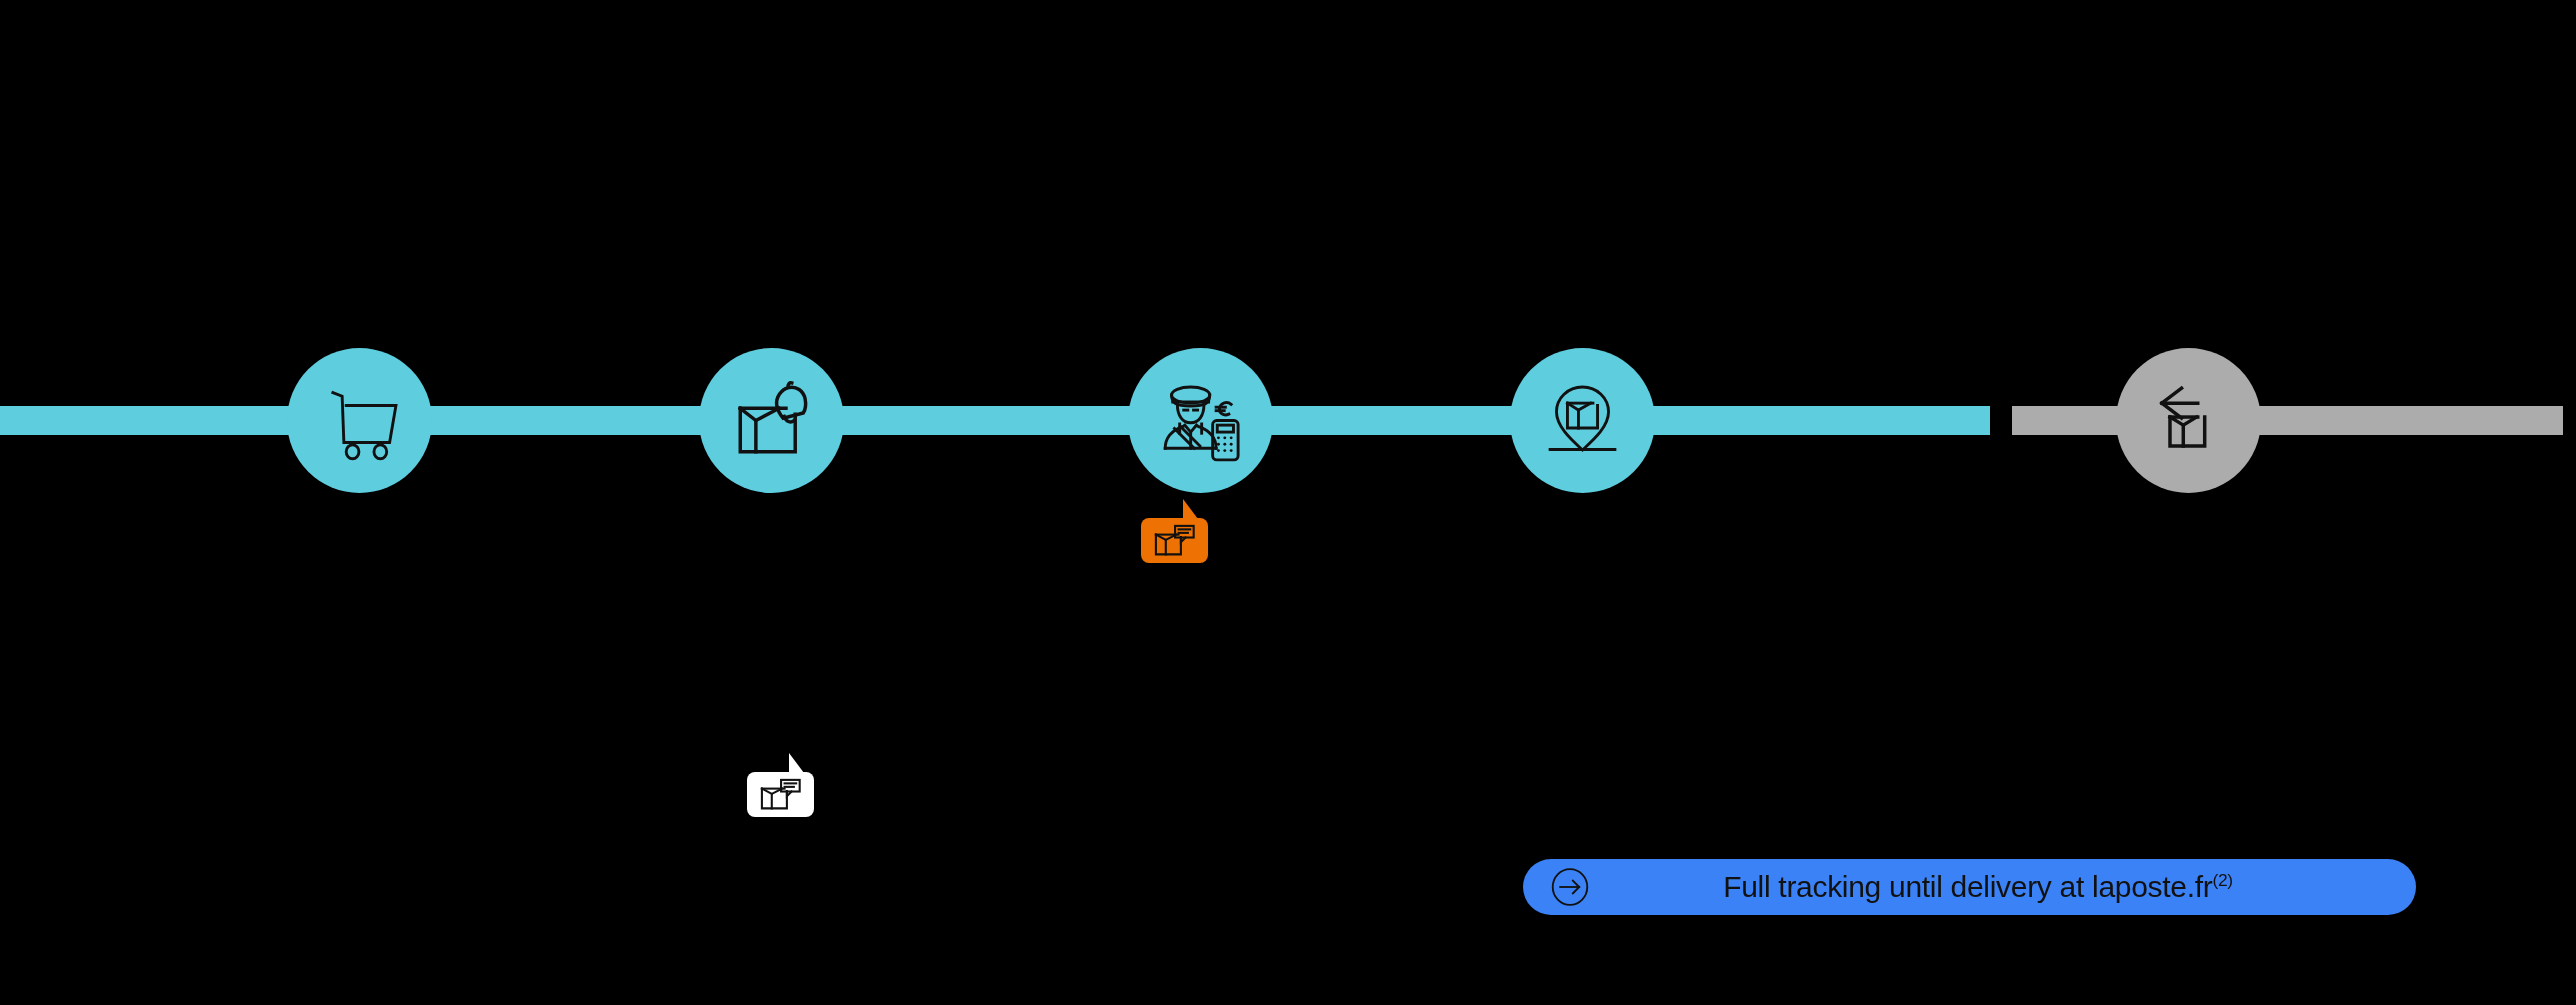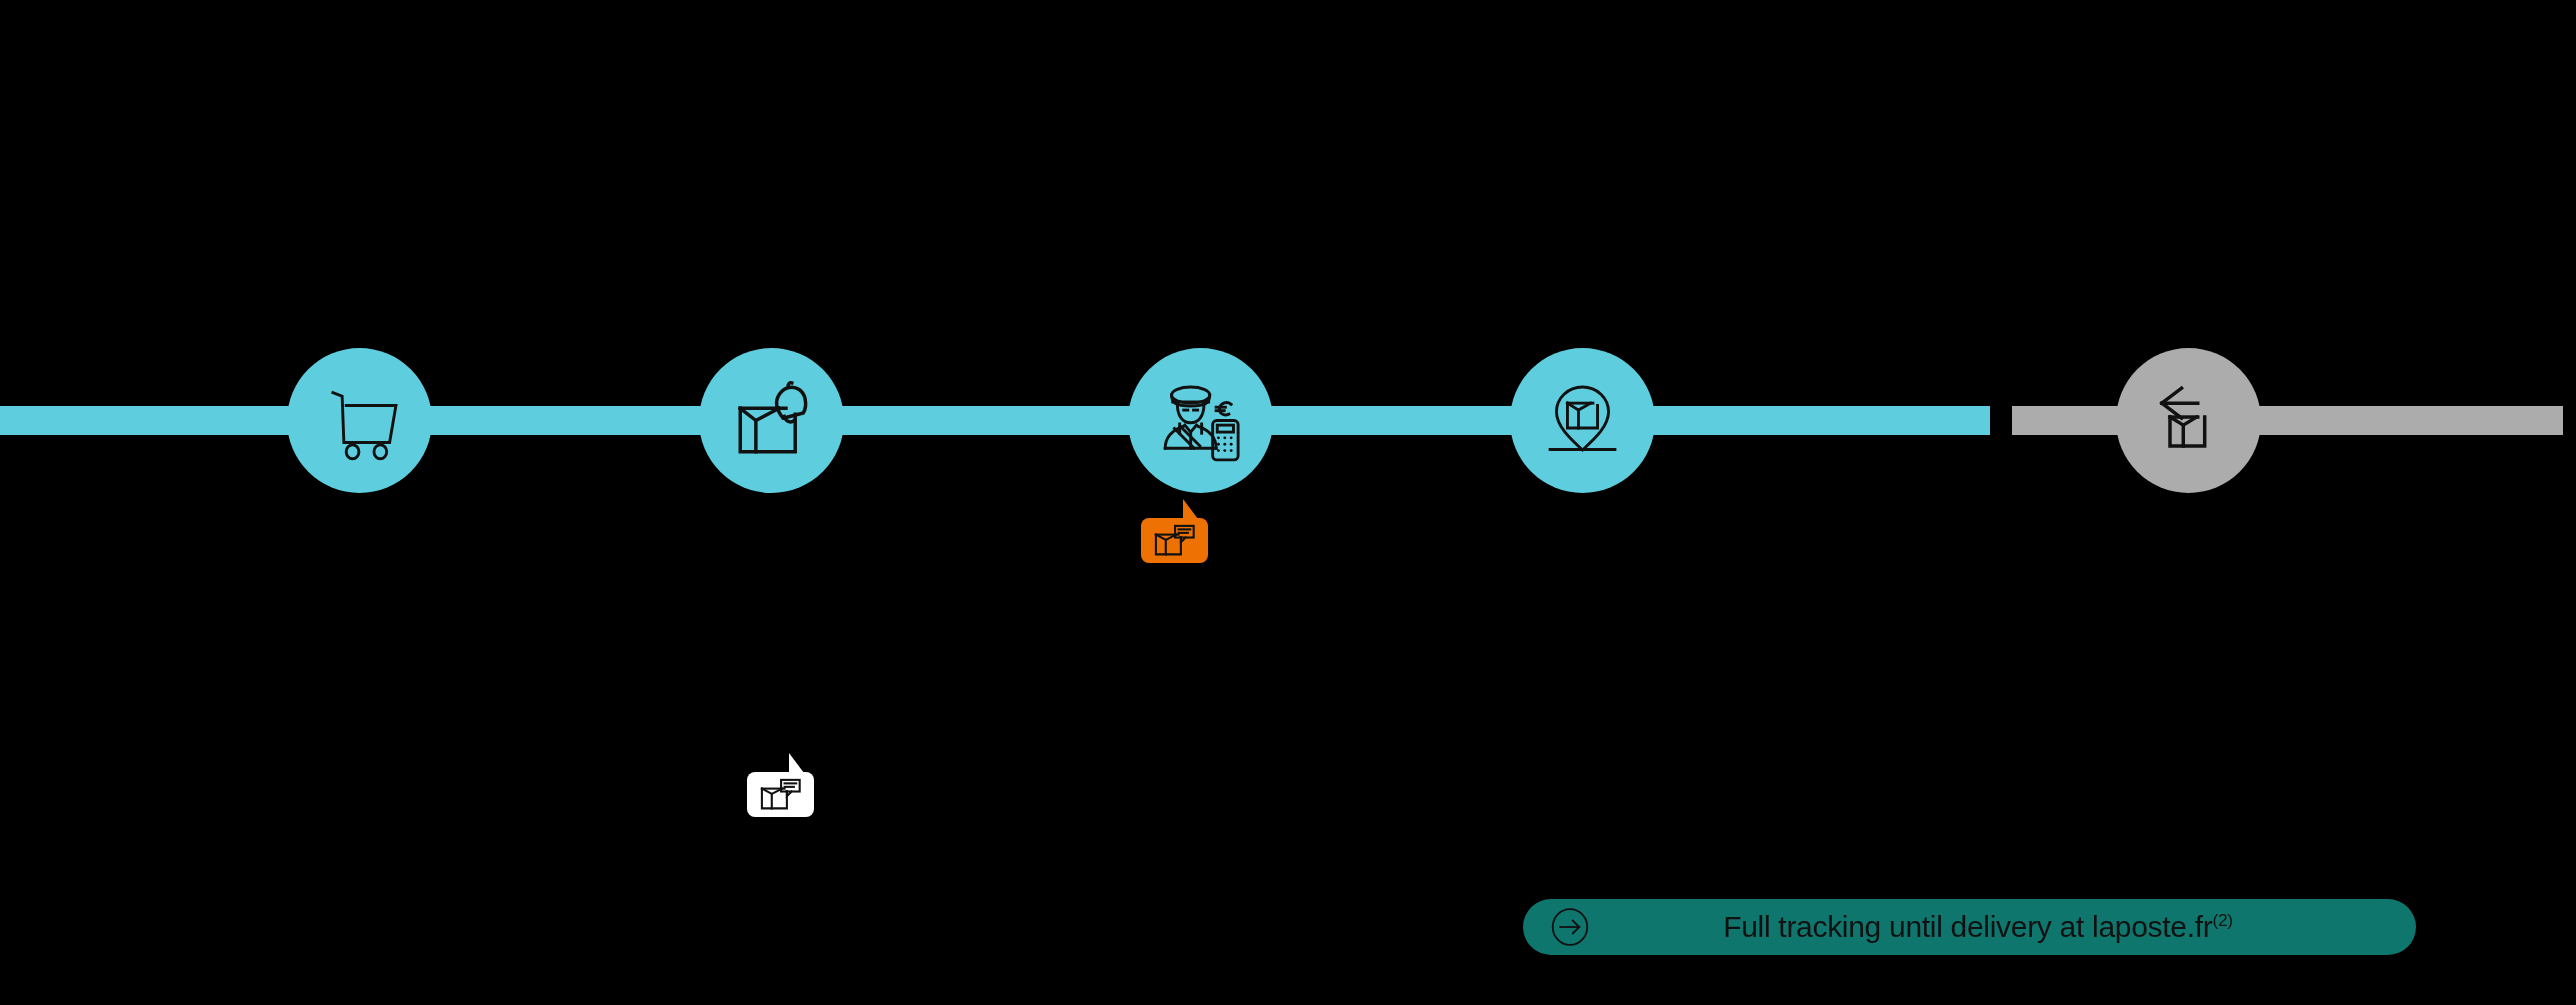--- a/index.html
+++ b/index.html
@@ -68,28 +68,27 @@
   .badge-white  .tail { color: #FFFFFF; }
   .badge svg { display: block; position: relative; }
 
   
   .cta {
     position: absolute;
     left: 1523px;
     top: 859px;
     width: 893px;
     height: 56px;
-    background: #0f766e;
+    background: #3b82f6;
     border-radius: 28px;
     display: flex;
     align-items: center;
     box-sizing: border-box;
     padding-left: 28px;
     cursor: pointer;
-    margin-top: 40px;
   }
   .cta-icon {
     flex: 0 0 auto;
     width: 38px;
     height: 38px;
     margin-right: 21px;
   }
   .cta-label {
     flex: 1 1 auto;
     text-align: center;

